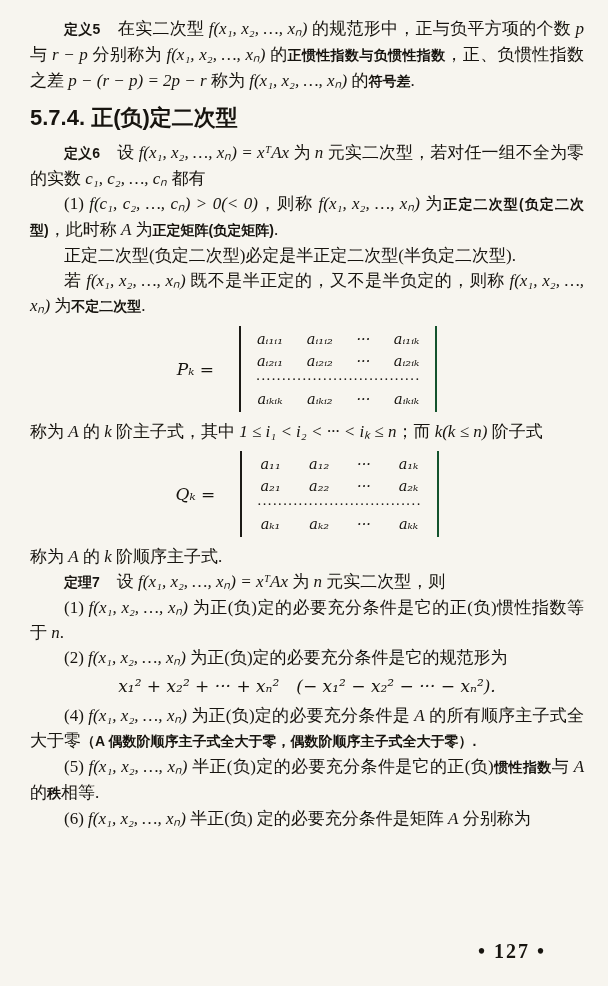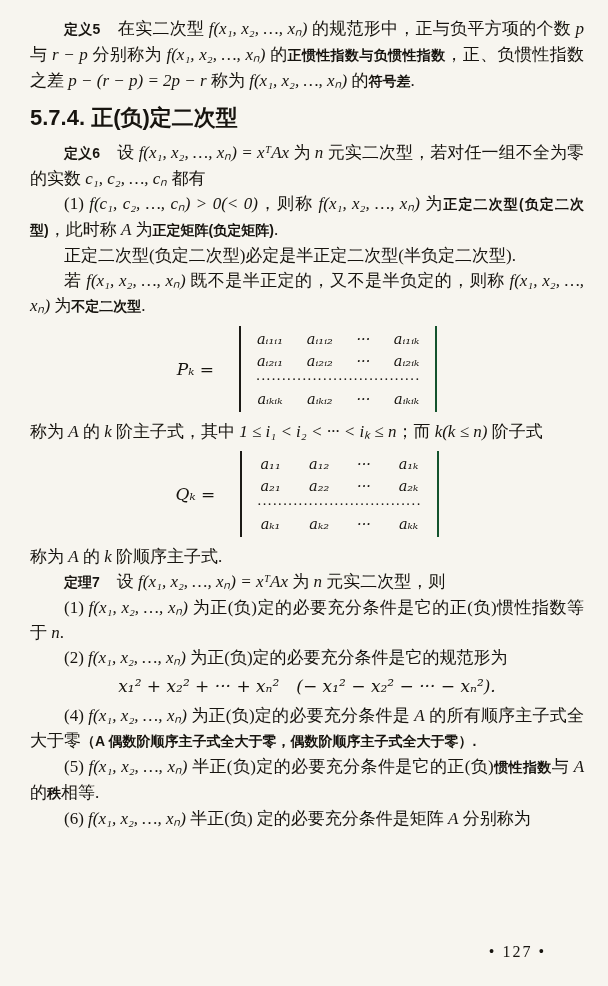--- a/index.html
+++ b/index.html
@@ -63,23 +63,23 @@
   .formula-line{
     text-align:center;
     text-indent:0;
     margin:4px;
     font-style:italic;
     font-family:"DejaVu Serif","DejaVu Sans",serif;
   }
   .pageno{
     position:absolute;
     right:62px;bottom:22px;
-    font-size:16px;
+    font-size:20px;
     letter-spacing:2px;
-    font-weight:normal;
+    font-weight:bold;
     text-indent:0;
   }
 </style>
 </head>
 <body>
 
 <div class="page">
 
   <p class="para"><span class="b">定义5</span><span>　在实二次型 </span><span class="m">f(x₁, x₂, …, xₙ)</span><span> 的规范形中，正与负平方项的个数 </span><span class="m">p</span><span> 与 </span><span class="m">r − p</span><span> 分别称为 </span><span class="m">f(x₁, x₂, …, xₙ)</span><span> 的</span><span class="b">正惯性指数与负惯性指数</span><span>，正、负惯性指数之差 </span><span class="m">p − (r − p) = 2p − r</span><span> 称为 </span><span class="m">f(x₁, x₂, …, xₙ)</span><span> 的</span><span class="b">符号差</span><span>.</span></p>
 

